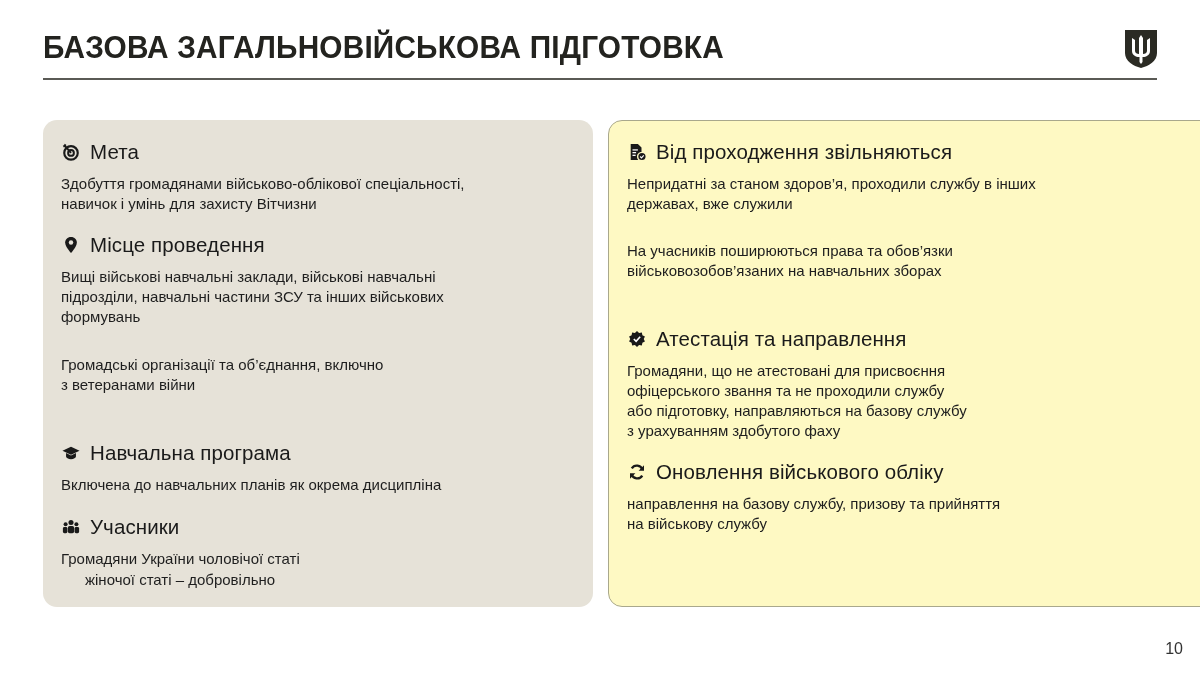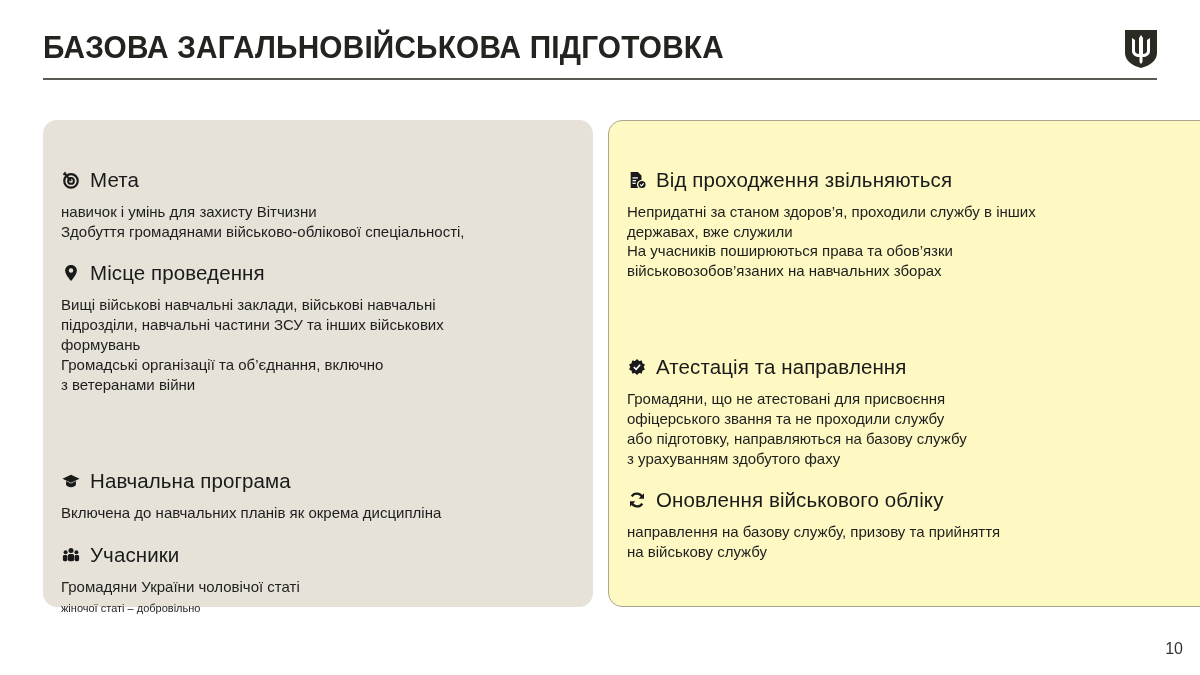--- a/index.html
+++ b/index.html
@@ -18,29 +18,29 @@
     position: absolute; left: 43px; top: 78px; width: 1114px; height: 2px;
     background: #5a5a55;
   }
   .logo { position: absolute; left: 1124px; top: 29px; width: 34px; height: 40px; }
   .card {
     position: absolute; top: 120px; height: 487px; border-radius: 14px; box-sizing: border-box;
   }
   .card-left { left: 43px; width: 550px; background: #e6e2d8; }
   .card-right { left: 608px; width: 614px; background: #fef9c3; border: 1.5px solid #a9a88c; }
   .section { position: absolute; left: 18px; right: 18px; }
-  .head { display: flex; align-items: center; height: 26px; margin-top: 28px; }
+  .head { display: flex; align-items: center; height: 26px; }
   .head .ic { width: 20px; height: 20px; margin-right: 9px; display: inline-flex; align-items: center; justify-content: center; }
   .head .ic svg { width: 18px; height: 18px; }
   .head .lbl { font-size: 20.5px; color: #1a1a1a; letter-spacing: 0.1px; }
   .body {
     margin-top: 9px; font-size: 15px; line-height: 20px; color: #1e1e1e;
   }
   .body .ln { display: block; white-space: nowrap; }
-  .note { font-size: 11px; line-height: 16px; margin-top: 3px; color: #1e1e1e; }
+  .note { font-size: 15px; line-height: 16px; margin-top: 3px; color: #1e1e1e; margin-left: 24px; }
   .page-num { position: absolute; right: 17px; top: 640px; font-size: 16px; color: #333; }
 </style>
 </head>
 <body>
 
 <div class="title">БАЗОВА ЗАГАЛЬНОВІЙСЬКОВА ПІДГОТОВКА</div>
 <div class="rule"></div>
 <div class="logo">
   <svg viewBox="0 0 34 40" width="34" height="40">
     <path d="M1 1 H33 V24 C33 32 25 37 17 39 C9 37 1 32 1 24 Z" fill="#2b2b24"></path>
@@ -55,22 +55,22 @@
       <span class="ic">
         <svg viewBox="0 0 20 20">
             <circle cx="10" cy="11" r="7.5" fill="none" stroke="#1a1a1a" stroke-width="2.4"></circle>
             <circle cx="10" cy="11" r="3.2" fill="none" stroke="#1a1a1a" stroke-width="2.2"></circle>
             <path d="M10 11 L3 3 M1.5 4 L3 3 L4 1.5" stroke="#1a1a1a" stroke-width="2.2" fill="none"></path>
           </svg>
       </span>
       <span class="lbl">Мета</span>
     </div>
     <div class="body">
+      <span class="ln">Здобуття громадянами військово-облікової спеціальності,</span>
       <span class="ln">навичок і умінь для захисту Вітчизни</span>
-      <span class="ln">Здобуття громадянами військово-облікової спеціальності,</span>
     </div>
   </div>
 
   <div class="section" style="top:112px;">
     <div class="head">
       <span class="ic">
         <svg viewBox="0 0 20 20">
             <path d="M10 1 C6 1 3.5 4 3.5 7.3 C3.5 12 10 19 10 19 C10 19 16.5 12 16.5 7.3 C16.5 4 14 1 10 1 Z" fill="#1a1a1a"></path>
             <circle cx="10" cy="7.3" r="2.5" fill="#e6e2d8"></circle>
           </svg>

